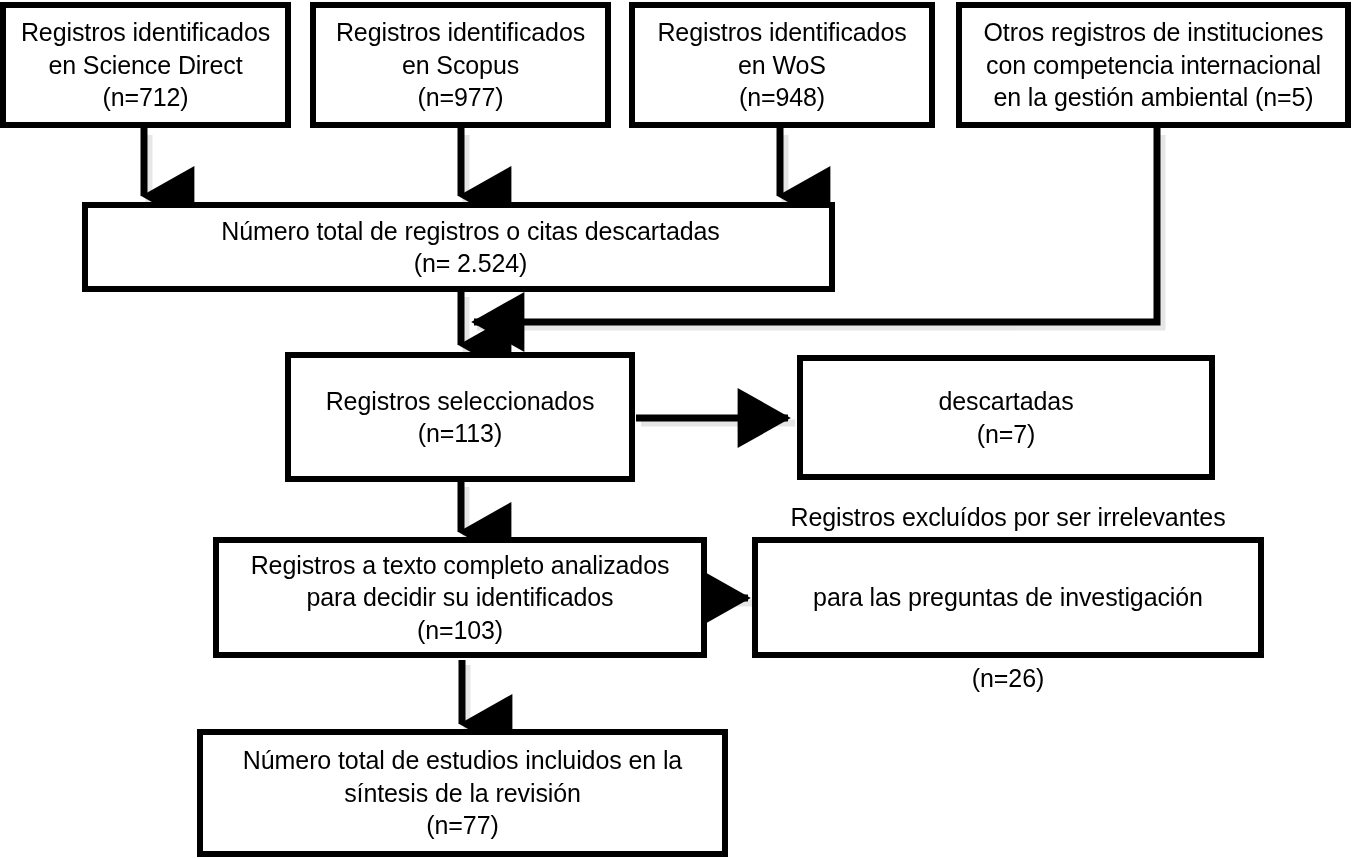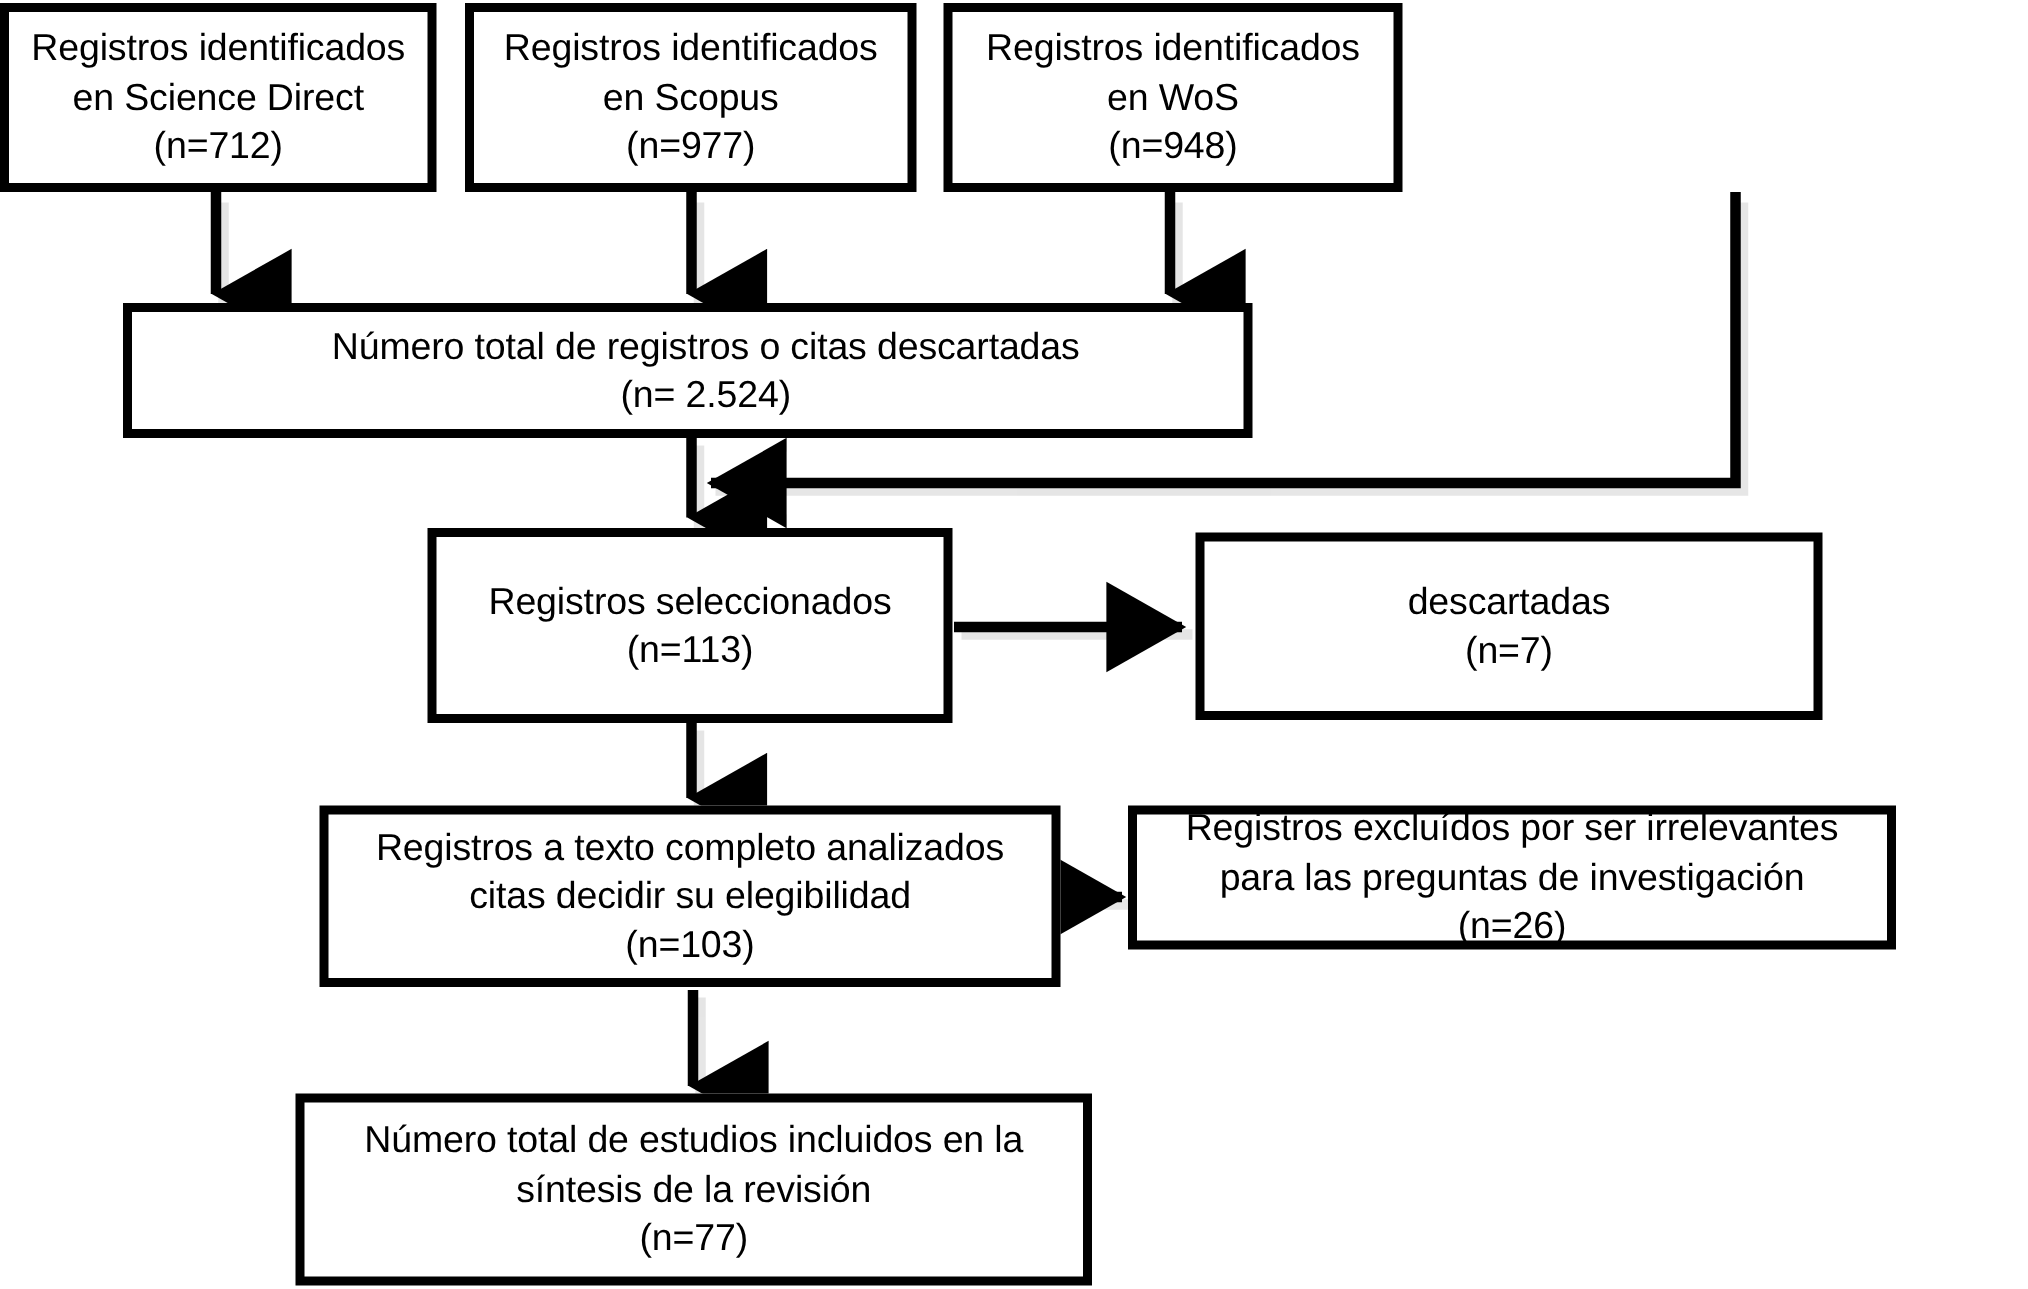--- a/index.html
+++ b/index.html
@@ -108,43 +108,48 @@
     <span class="ln">en Scopus</span>
     <span class="ln">(n=977)</span>
   </div>
 
   <div class="flow-box" style="left:629px; top:2px; width:306px; height:126px;">
     <span class="ln">Registros identificados</span>
     <span class="ln">en WoS</span>
     <span class="ln">(n=948)</span>
   </div>
 
+  <div class="flow-box" style="left:956px; top:2px; width:395px; height:126px;">
+    <span class="ln">Otros registros de instituciones</span>
+    <span class="ln">con competencia internacional</span>
+    <span class="ln">en la gestión ambiental (n=5)</span>
+  </div>
 
   <div class="flow-box" style="left:82px; top:202px; width:753px; height:90px;padding-left:24px;">
     <span class="ln">Número total de registros o citas descartadas</span>
     <span class="ln">(n= 2.524)</span>
   </div>
 
   <div class="flow-box" style="left:285px; top:352px; width:350px; height:130px;">
     <span class="ln">Registros seleccionados</span>
     <span class="ln">(n=113)</span>
   </div>
 
   <div class="flow-box" style="left:797px; top:355px; width:418px; height:125px;">
     <span class="ln">descartadas</span>
     <span class="ln">(n=7)</span>
   </div>
 
   <div class="flow-box" style="left:213px; top:537px; width:494px; height:121px;">
     <span class="ln">Registros a texto completo analizados</span>
-    <span class="ln">citas decidir su elegibilidad</span>
+    <span class="ln">para decidir su identificados</span>
     <span class="ln">(n=103)</span>
   </div>
 
-  <div class="flow-box" style="left:752px; top:537px; width:512px; height:96px;">
+  <div class="flow-box" style="left:752px; top:537px; width:512px; height:121px;gap:48px;">
     <span class="ln">Registros excluídos por ser irrelevantes</span>
     <span class="ln">para las preguntas de investigación</span>
     <span class="ln">(n=26)</span>
   </div>
 
   <div class="flow-box" style="left:197px; top:729px; width:531px; height:128px;">
     <span class="ln">Número total de estudios incluidos en la</span>
     <span class="ln">síntesis de la revisión</span>
     <span class="ln">(n=77)</span>
   </div>

